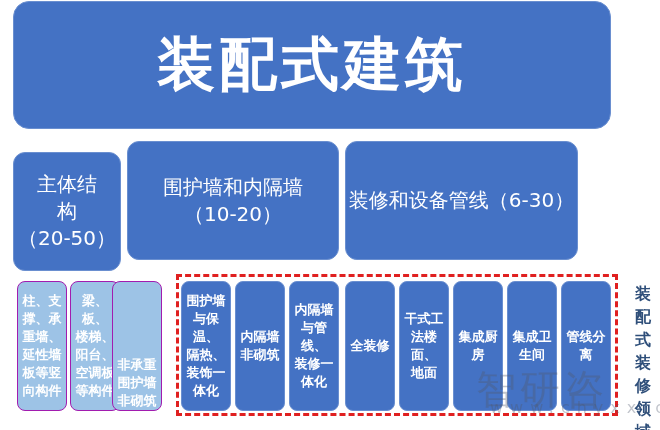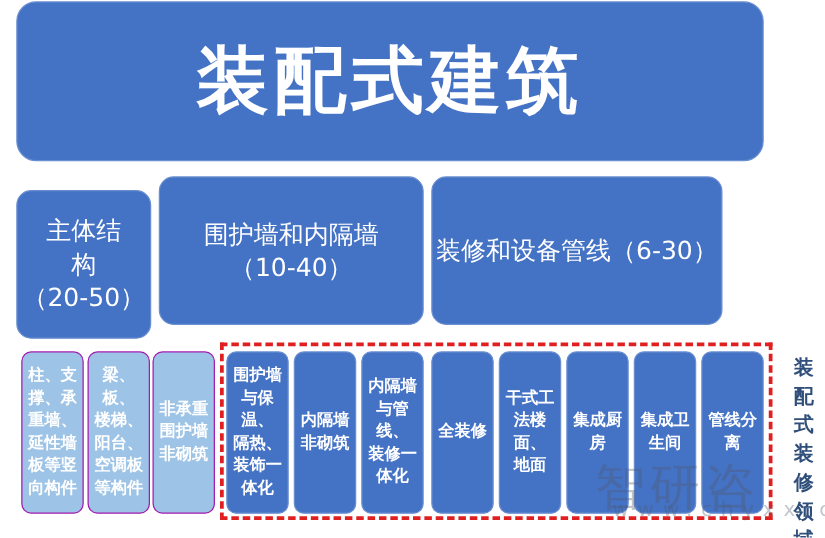--- a/index.html
+++ b/index.html
@@ -31,42 +31,42 @@
   <span>装配式建筑</span>
 </div>
 
 <div class="box dark mid" style="left:13px;width:108px;white-space:pre-line;margin-top:11px;">
   <span>主体结
 构
 （20-50）</span>
 </div>
 <div class="box dark mid" style="left:127px;width:212px;white-space:pre-line;">
   <span>围护墙和内隔墙
-（10-40）</span>
+（10-20）</span>
 </div>
 <div class="box dark mid" style="left:345px;width:233px;">
   <span>装修和设备管线（6-30）</span>
 </div>
 
 <div class="box light bot" style="left:17px;width:50px;">
     <span>柱、支
 撑、承
 重墙、
 延性墙
 板等竖
 向构件</span>
   </div>
 <div class="box light bot" style="left:70px;width:50px;">
     <span>梁、板、
 楼梯、
 阳台、
 空调板
 等构件</span>
   </div>
-<div class="box light bot" style="left:122px;width:50px;">
+<div class="box light bot" style="left:112px;width:50px;align-items:flex-end;">
     <span>非承重
 围护墙
 非砌筑</span>
   </div>
 <div class="box dark bot" style="left:181px;width:50px;">
     <span>围护墙
 与保温、
 隔热、
 装饰一
 体化</span>

